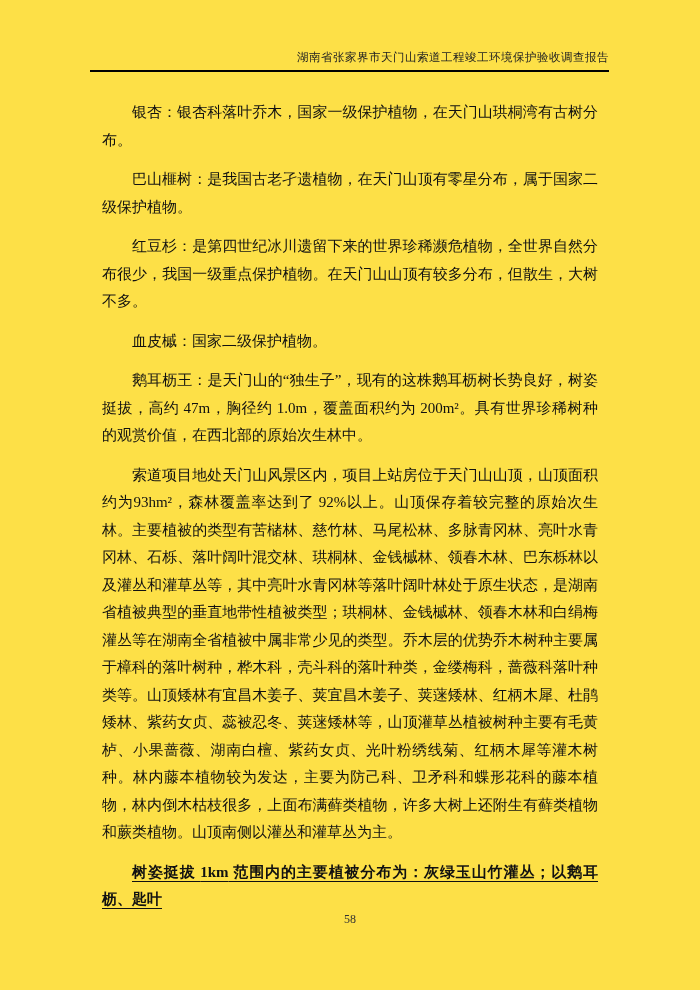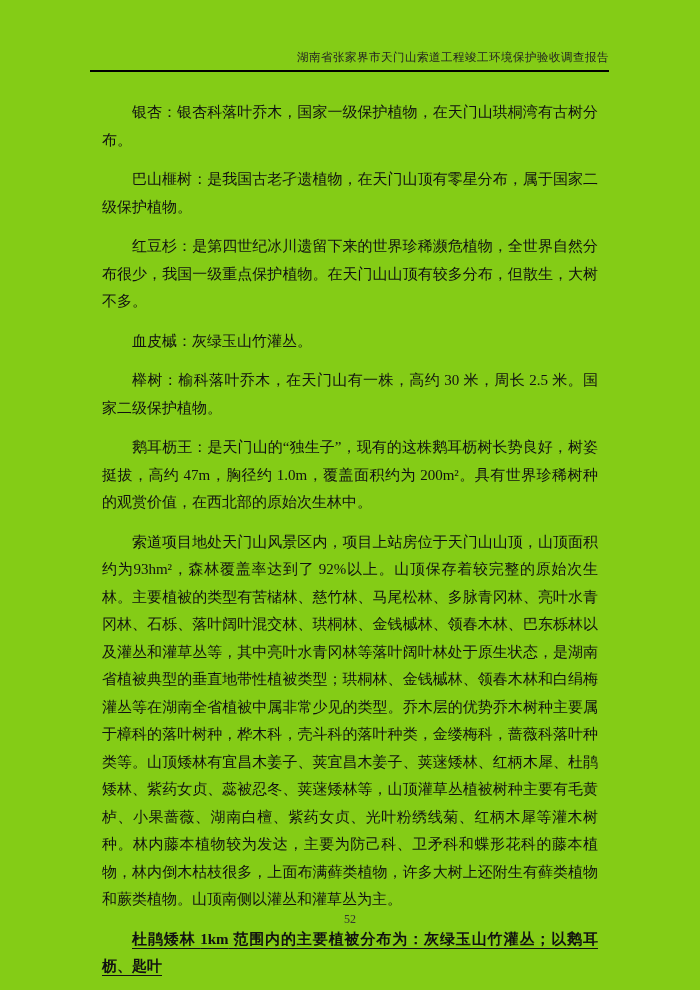--- a/index.html
+++ b/index.html
@@ -6,21 +6,21 @@
   html, body { background: #ffffff; }
   body {
     width: 700px; height: 990px;
     font-family: "Liberation Serif", "DejaVu Serif", serif;
     color: #1a1a1a;
     position: relative;
     overflow: hidden;
   }
   .page {
     position: absolute; inset: 0;
-    background: #84cc16;
+    background: #fde047;
   }
   .doc-header {
     position: absolute;
     left: 90px; right: 91px; top: 50px;
     text-align: right;
     font-size: 11.5px;
     letter-spacing: 0.5px;
     color: #222222;
     padding-bottom: 5px;
     border-bottom: 2px solid #000000;
@@ -60,24 +60,23 @@
 <div class="page">
 
   <div class="doc-header">
     <span>湖南省张家界市天门山索道工程竣工环境保护验收调查报告</span>
   </div>
 
   <div class="doc-body">
     <p class="para">银杏：银杏科落叶乔木，国家一级保护植物，在天门山珙桐湾有古树分布。</p>
     <p class="para">巴山榧树：是我国古老孑遗植物，在天门山顶有零星分布，属于国家二级保护植物。</p>
     <p class="para">红豆杉：是第四世纪冰川遗留下来的世界珍稀濒危植物，全世界自然分布很少，我国一级重点保护植物。在天门山山顶有较多分布，但散生，大树不多。</p>
-    <p class="para">血皮槭：灰绿玉山竹灌丛。</p>
-    <p class="para">榉树：榆科落叶乔木，在天门山有一株，高约 30 米，周长 2.5 米。国家二级保护植物。</p>
+    <p class="para">血皮槭：国家二级保护植物。</p>
     <p class="para">鹅耳枥王：是天门山的“独生子”，现有的这株鹅耳枥树长势良好，树姿挺拔，高约 47m，胸径约 1.0m，覆盖面积约为 200m²。具有世界珍稀树种的观赏价值，在西北部的原始次生林中。</p>
     <p class="para">索道项目地处天门山风景区内，项目上站房位于天门山山顶，山顶面积约为93hm²，森林覆盖率达到了 92%以上。山顶保存着较完整的原始次生林。主要植被的类型有苦槠林、慈竹林、马尾松林、多脉青冈林、亮叶水青冈林、石栎、落叶阔叶混交林、珙桐林、金钱槭林、领春木林、巴东栎林以及灌丛和灌草丛等，其中亮叶水青冈林等落叶阔叶林处于原生状态，是湖南省植被典型的垂直地带性植被类型；珙桐林、金钱槭林、领春木林和白绢梅灌丛等在湖南全省植被中属非常少见的类型。乔木层的优势乔木树种主要属于樟科的落叶树种，桦木科，壳斗科的落叶种类，金缕梅科，蔷薇科落叶种类等。山顶矮林有宜昌木姜子、荚宜昌木姜子、荚蒾矮林、红柄木犀、杜鹃矮林、紫药女贞、蕊被忍冬、荚蒾矮林等，山顶灌草丛植被树种主要有毛黄栌、小果蔷薇、湖南白檀、紫药女贞、光叶粉绣线菊、红柄木犀等灌木树种。林内藤本植物较为发达，主要为防己科、卫矛科和蝶形花科的藤本植物，林内倒木枯枝很多，上面布满藓类植物，许多大树上还附生有藓类植物和蕨类植物。山顶南侧以灌丛和灌草丛为主。</p>
-    <p class="para underlined"><span>杜鹃矮林 </span><b>1km</b><span> 范围内的主要植被分布为：灰绿玉山竹灌丛；以鹅耳枥、匙叶</span></p>
+    <p class="para underlined"><span>树姿挺拔 </span><b>1km</b><span> 范围内的主要植被分布为：灰绿玉山竹灌丛；以鹅耳枥、匙叶</span></p>
   </div>
 
   <div class="doc-footer">
-    <span>52</span>
+    <span>58</span>
   </div>
 
 </div>
 
 </body></html>

